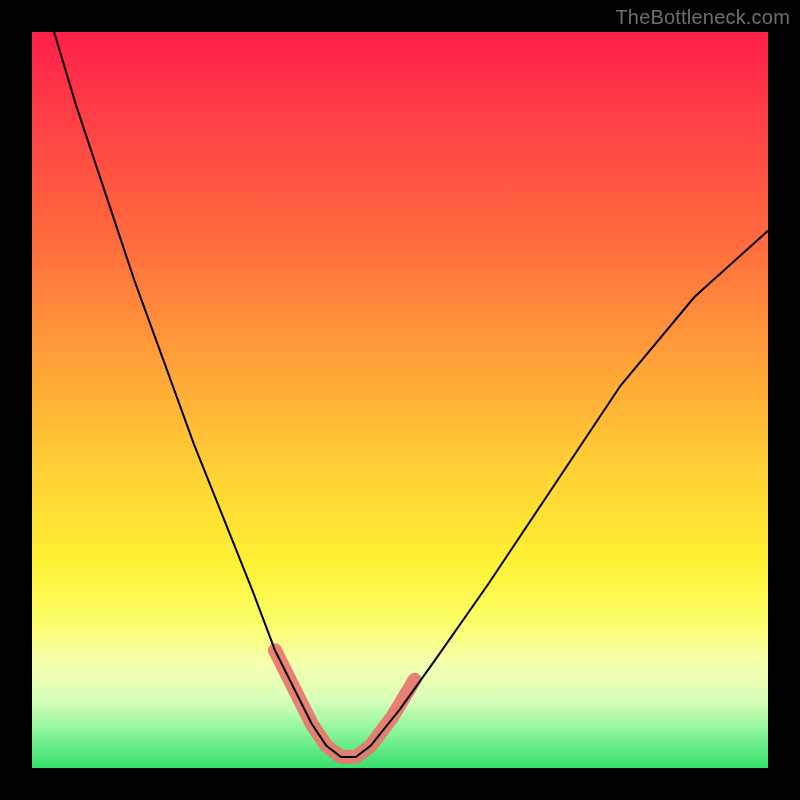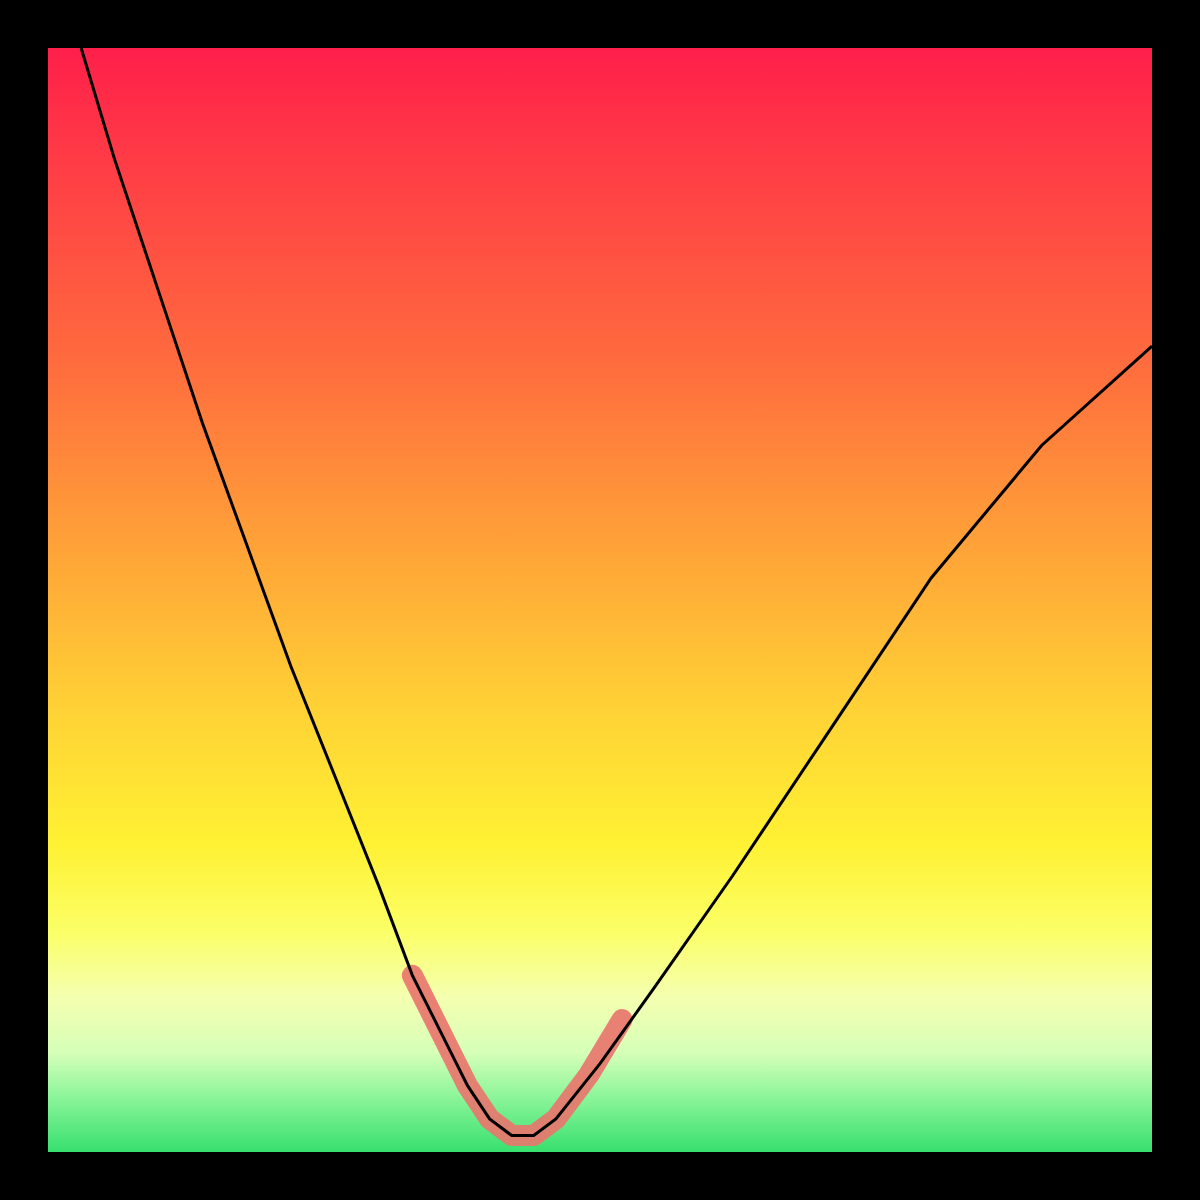--- a/index.html
+++ b/index.html
@@ -71,18 +71,19 @@
     stroke-linejoin: round;
     opacity: 0.92;
   }
 </style>
 </head>
 <body>
 
 <div class="frame">
   <div class="plot-area"></div>
 
+  <div class="watermark">TheBottleneck.com</div>
 
   <svg class="overlay" viewBox="0 0 736 736" preserveAspectRatio="none">
     <path id="highlight-path" class="highlight-seg" d="M242.9 618.2 L265.0 662.4 L279.7 691.8 L294.4 713.9 L309.1 725.0 L323.8 725.0 L338.6 713.9 L360.6 684.5 L382.7 647.7"></path>
     <path id="curve-path" class="curve" d="M22.1 0.0 L44.2 73.6 L73.6 161.9 L103.0 250.2 L132.5 331.2 L161.9 412.2 L191.4 485.8 L220.8 559.4 L242.9 618.2 L265.0 662.4 L279.7 691.8 L294.4 713.9 L309.1 725.0 L323.8 725.0 L338.6 713.9 L368.0 677.1 L404.8 625.6 L456.3 552.0 L515.2 463.7 L588.8 353.3 L662.4 265.0 L736.0 198.7"></path>
   </svg>
 </div>
 
 </body></html>

